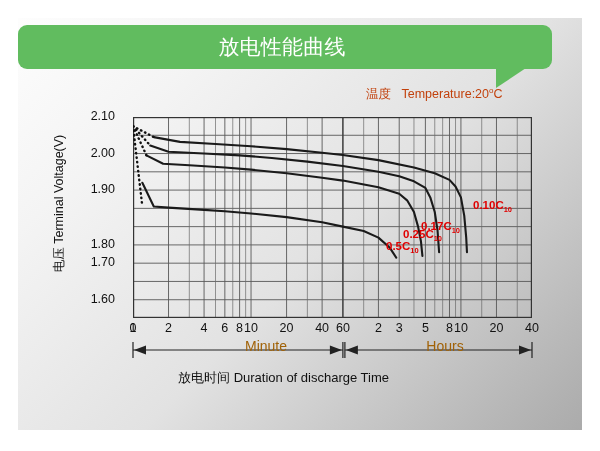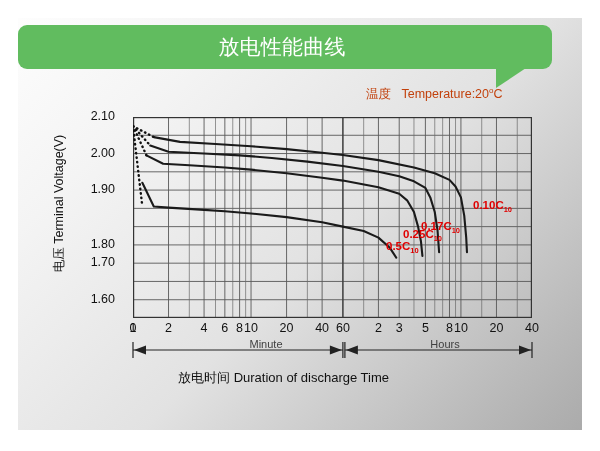--- a/index.html
+++ b/index.html
@@ -115,22 +115,22 @@
   .clabel .sub {
     font-size: 7.5px;
     vertical-align: sub;
   }
 
   
   #range-row { position: absolute; left: 0; top: 340px; width: 600px; height: 20px; }
   .range-label {
     position: absolute;
     top: 338px;
-    font-size: 11px;
-    color: #404040;
+    font-size: 14px;
+    color: #a16207;
     background: transparent;
     transform: translateX(-50%);
     padding: 0 5px;
     white-space: nowrap;
   }
 
   
   #x-caption {
     position: absolute;
     left: 0; top: 369px;

